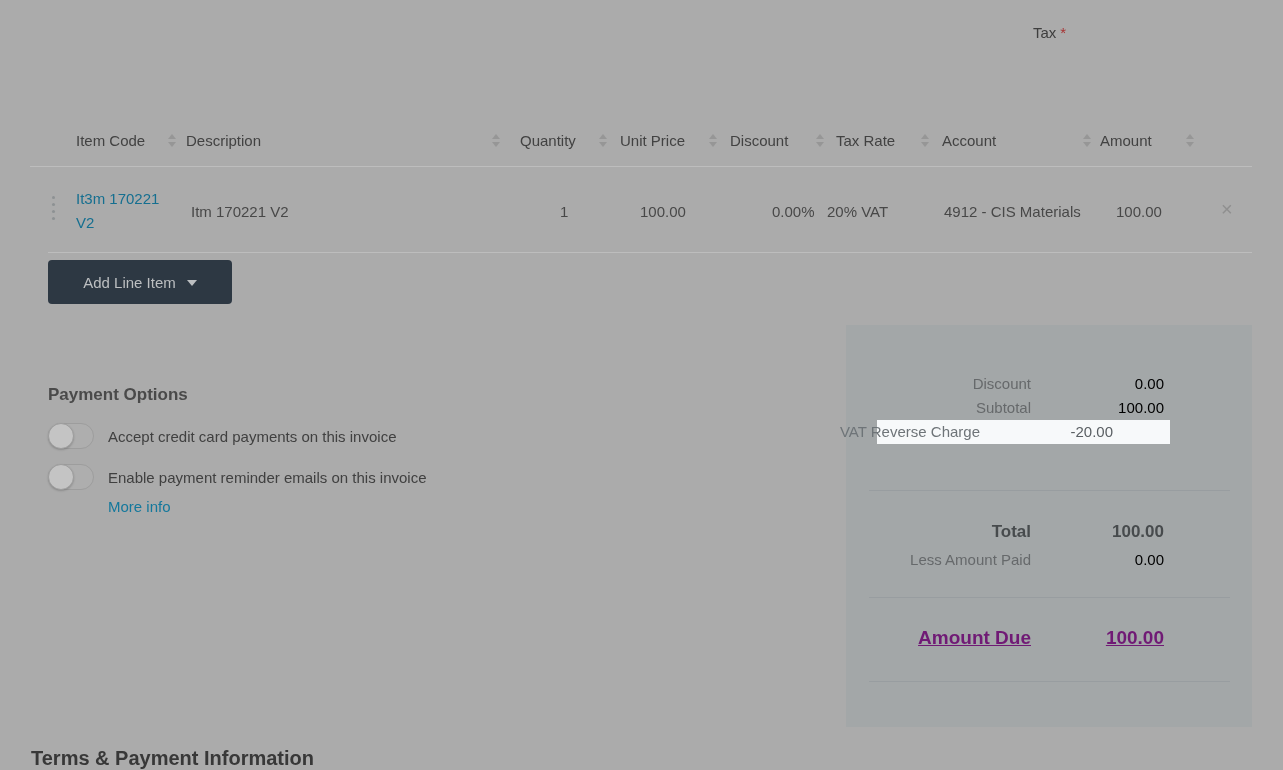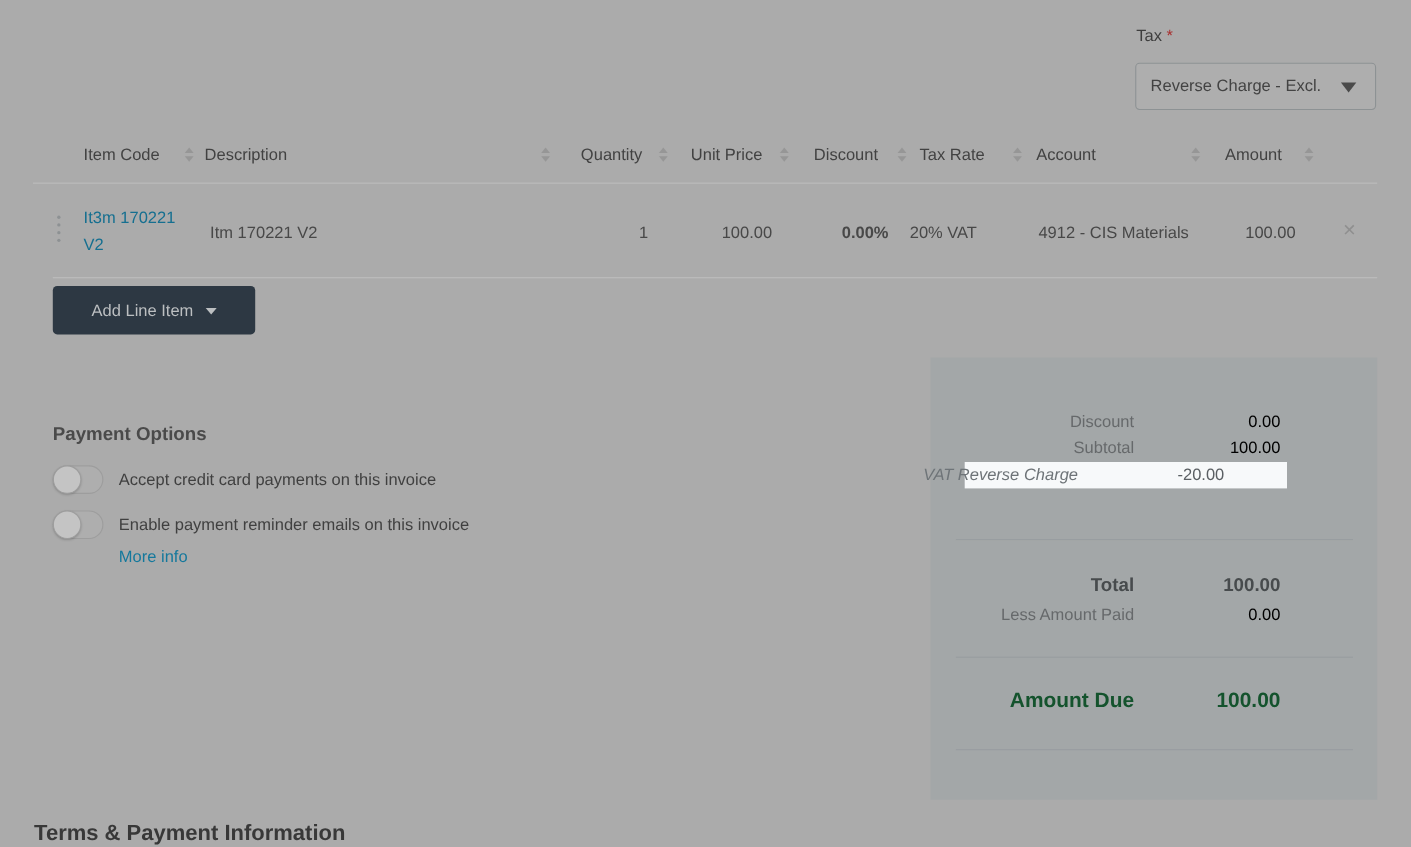--- a/index.html
+++ b/index.html
@@ -14,21 +14,21 @@
   .tax-select { left:1032px; top:57px; width:219px; height:43px; border:1px solid #8d9294;
                 border-radius:4px; background:#aeaeae; display:flex; align-items:center;
                 padding-left:13px; cursor:pointer; }
   .tax-select .val { font-size:15px; color:#434343; }
   .caret-lg { position:absolute; right:17px; top:17px; width:0; height:0;
               border-left:7px solid transparent; border-right:7px solid transparent;
               border-top:9px solid #4a4a4a; }
 
   
   .th { top:133px; font-size:15px; font-weight:500; color:#424242; height:16px; line-height:16px; }
-  .r { text-align:center; }
+  .r { text-align:left; }
   .hdr-line { left:30px; top:166px; width:1222px; height:1px; background:#bdbdbd; }
   .row-line { left:48px; top:252px; width:1204px; height:1px; background:#bdbdbd; }
 
   .sort { top:134px; width:8px; height:13px; display:flex; flex-direction:column;
           justify-content:space-between; align-items:center; cursor:pointer; }
   .sort i { display:block; width:0; height:0; border-left:4px solid transparent; border-right:4px solid transparent; }
   .sort .up { border-bottom:5px solid #969696; }
   .sort .dn { border-top:5px solid #969696; }
 
   .td { top:203px; font-size:15px; color:#484848; height:17px; line-height:17px; }
@@ -56,40 +56,36 @@
   .po-lbl { left:108px; font-size:15px; color:#404040; height:18px; line-height:18px; }
   .pl1 { top:428px; } .pl2 { top:469px; }
   .more-info { left:108px; top:498px; font-size:15px; color:#14789c; cursor:pointer; }
 
   
   .panel { left:846px; top:325px; width:406px; height:402px; background:#a3a7a8; }
   .srow { position:absolute; left:0; width:100%; height:24px; line-height:24px; font-size:15px; }
   .srow .sl { position:absolute; right:221px; color:#66696b; white-space:nowrap; }
   .srow .sv { position:absolute; right:88px; color:#000000; white-space:nowrap; }
   .hl { background:#f7f9fa; }
-  .hl .sl { color:#6e7478;font-style:italic; } .hl .sv { color:#5a5f63; }
+  .hl .sl { color:#6e7478; } .hl .sv { color:#5a5f63; }
   .sdiv { position:absolute; left:23px; width:361px; height:1px; background:#989da0; }
   .bold17 { font-size:17px; height:26px; line-height:26px; }
   .bold17 .sl, .bold17 .sv { font-weight:700; color:#474b4d; }
   .bold19 { font-size:19px; height:28px; line-height:28px; }
-  .bold19 .sl, .bold19 .sv { font-weight:700; color:#14532d; }
+  .bold19 .sl, .bold19 .sv { font-weight:700; color:#701a75;text-decoration:underline; }
 
   .terms-title { left:31px; top:747px; font-size:20px; font-weight:700; color:#383838; }
 </style>
 </head>
 <body>
 
 <div id="canvas">
 
   <div class="abs tax-label">
     <span>Tax</span><span class="req">*</span>
-  </div>
-  <div class="abs tax-select">
-    <span class="val">Reverse Charge - Excl.</span>
-    <span class="caret-lg"></span>
   </div>
 
   <div class="abs th" style="left:76px;">Item Code</div>
   <div class="abs sort" style="left:168px;">
       <i class="up"></i>
       <i class="dn"></i>
     </div>
   <div class="abs th" style="left:186px;">Description</div>
   <div class="abs sort" style="left:492px;">
       <i class="up"></i>
@@ -126,21 +122,21 @@
       <i class="dn"></i>
     </div>
   <div class="abs hdr-line"></div>
 
   <div>
     <div class="abs drag-dot"></div>
     <div class="abs item-link">It3m 170221 V2</div>
     <div class="abs td" style="left:191px;">Itm 170221 V2</div>
     <div class="abs td r" style="left:560px;width:50px;">1</div>
     <div class="abs td r" style="left:640px;width:78px;">100.00</div>
-    <div class="abs td r" style="left:748px;width:77px;font-weight:bold;">0.00%</div>
+    <div class="abs td r" style="left:772px;width:77px;">0.00%</div>
     <div class="abs td" style="left:827px;">20% VAT</div>
     <div class="abs td" style="left:944px;">4912 - CIS Materials</div>
     <div class="abs td r" style="left:1116px;width:78px;">100.00</div>
     <div class="abs remove-x">×</div>
   </div>
   <div class="abs row-line"></div>
 
   <div class="abs add-btn">
     <span class="lbl">Add Line Item</span>
     <span class="caret-sm"></span>

